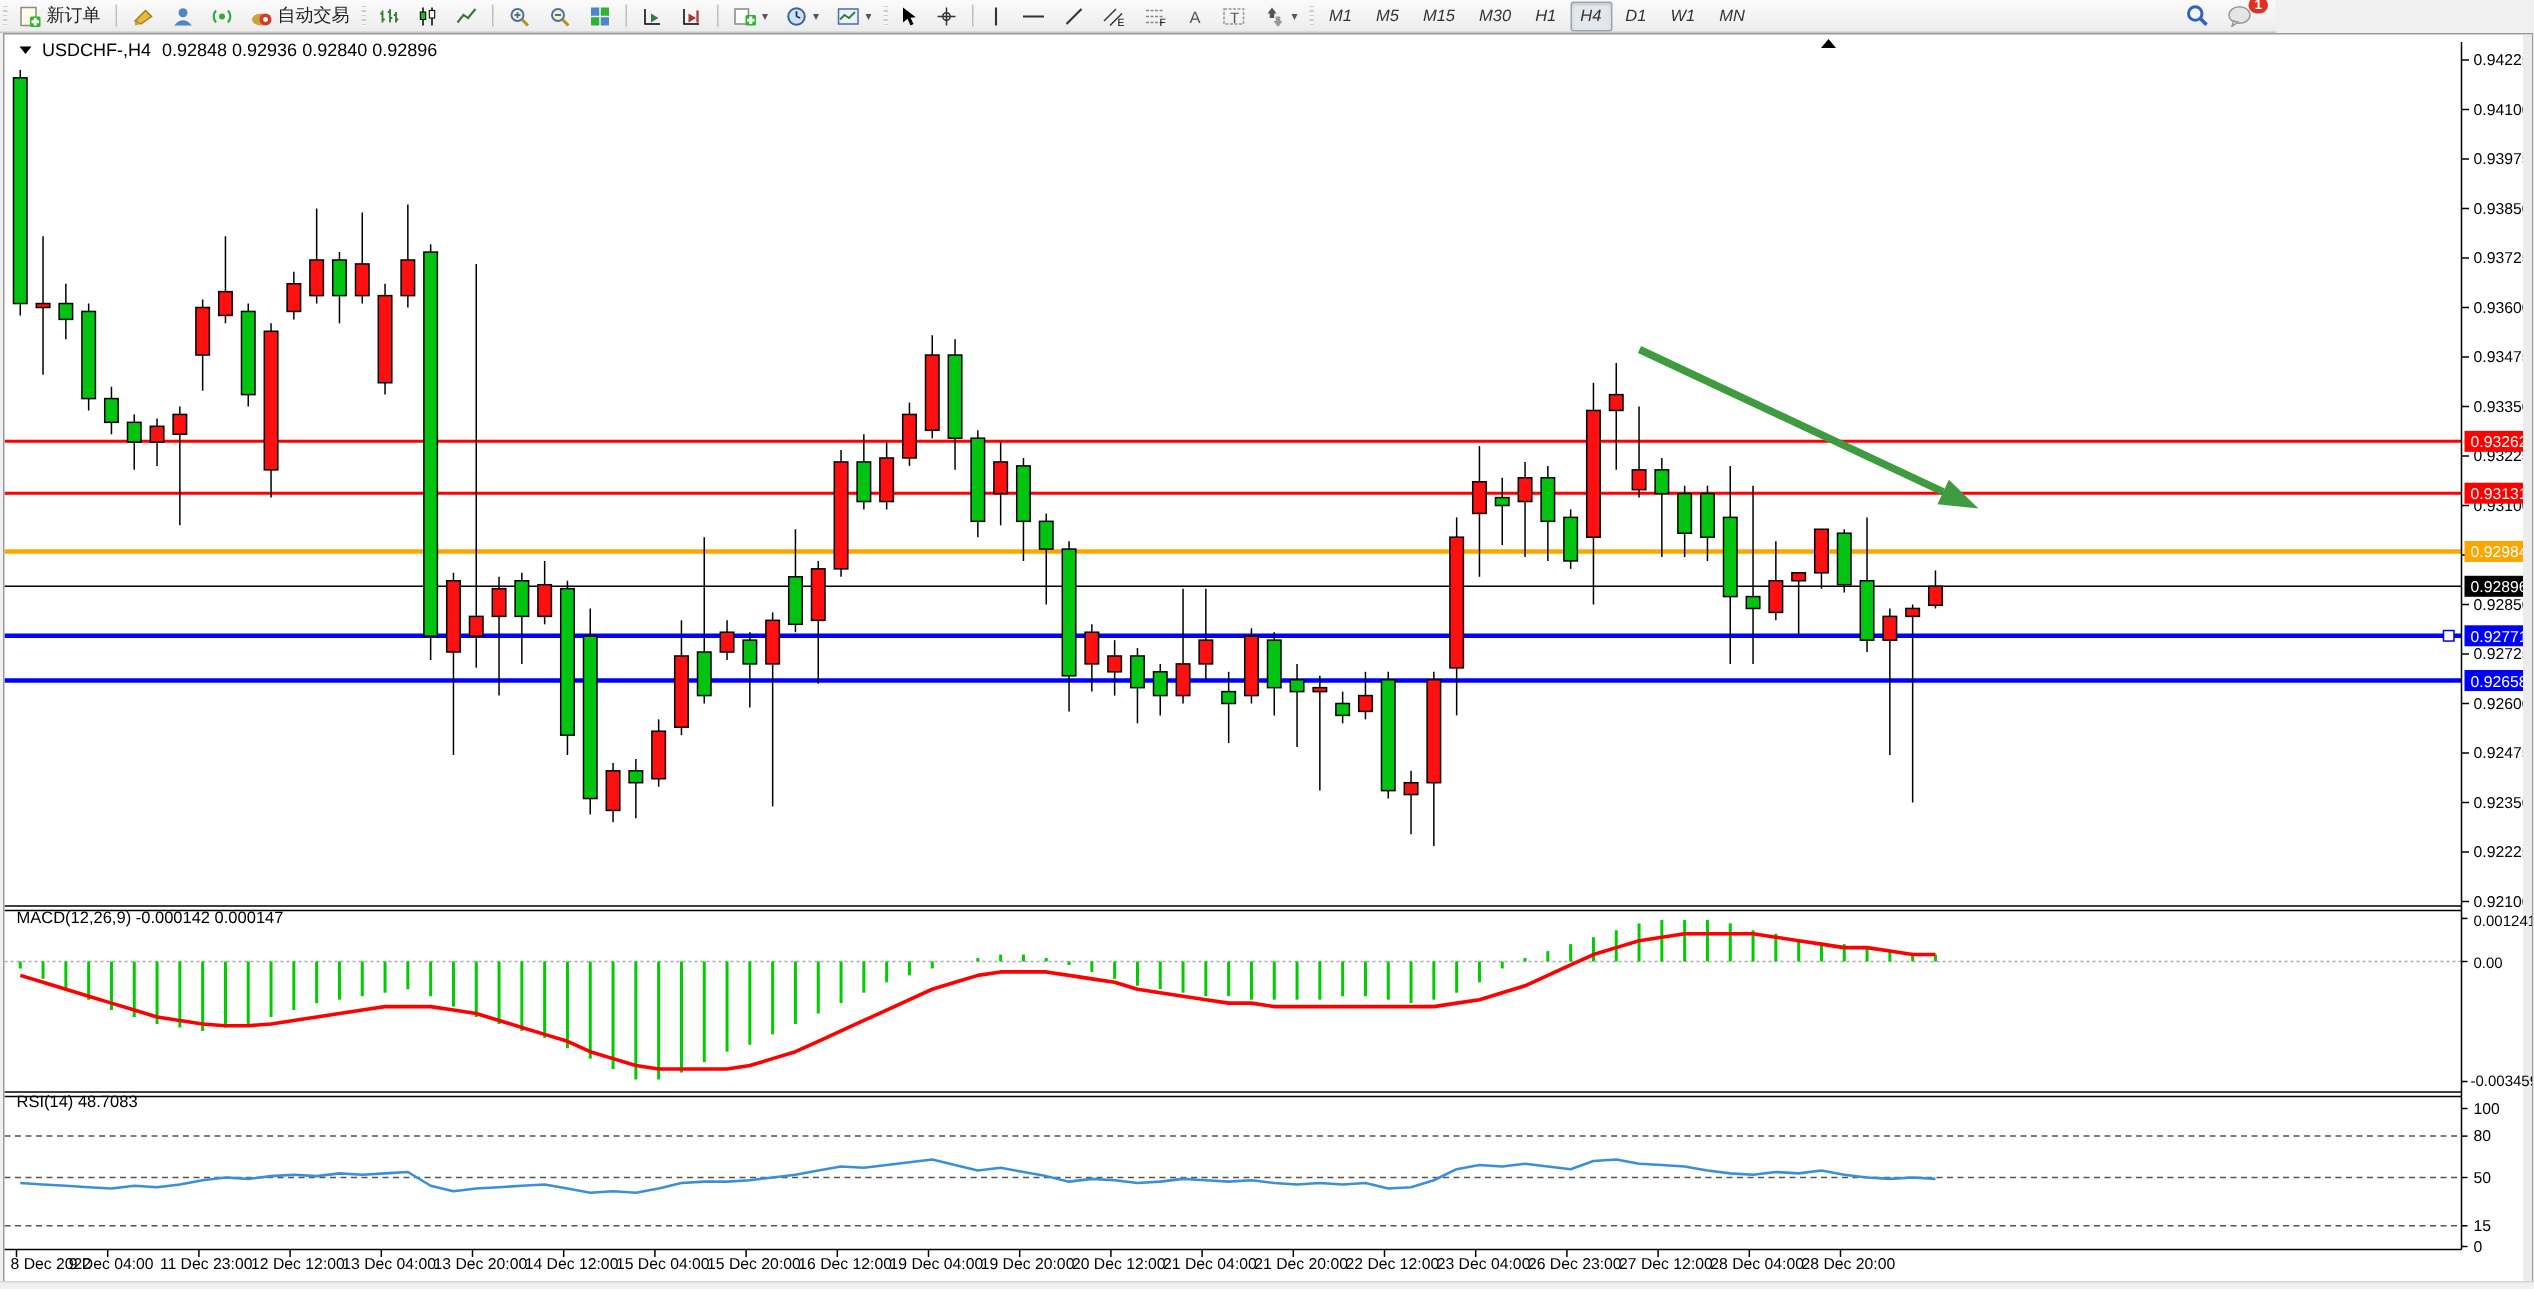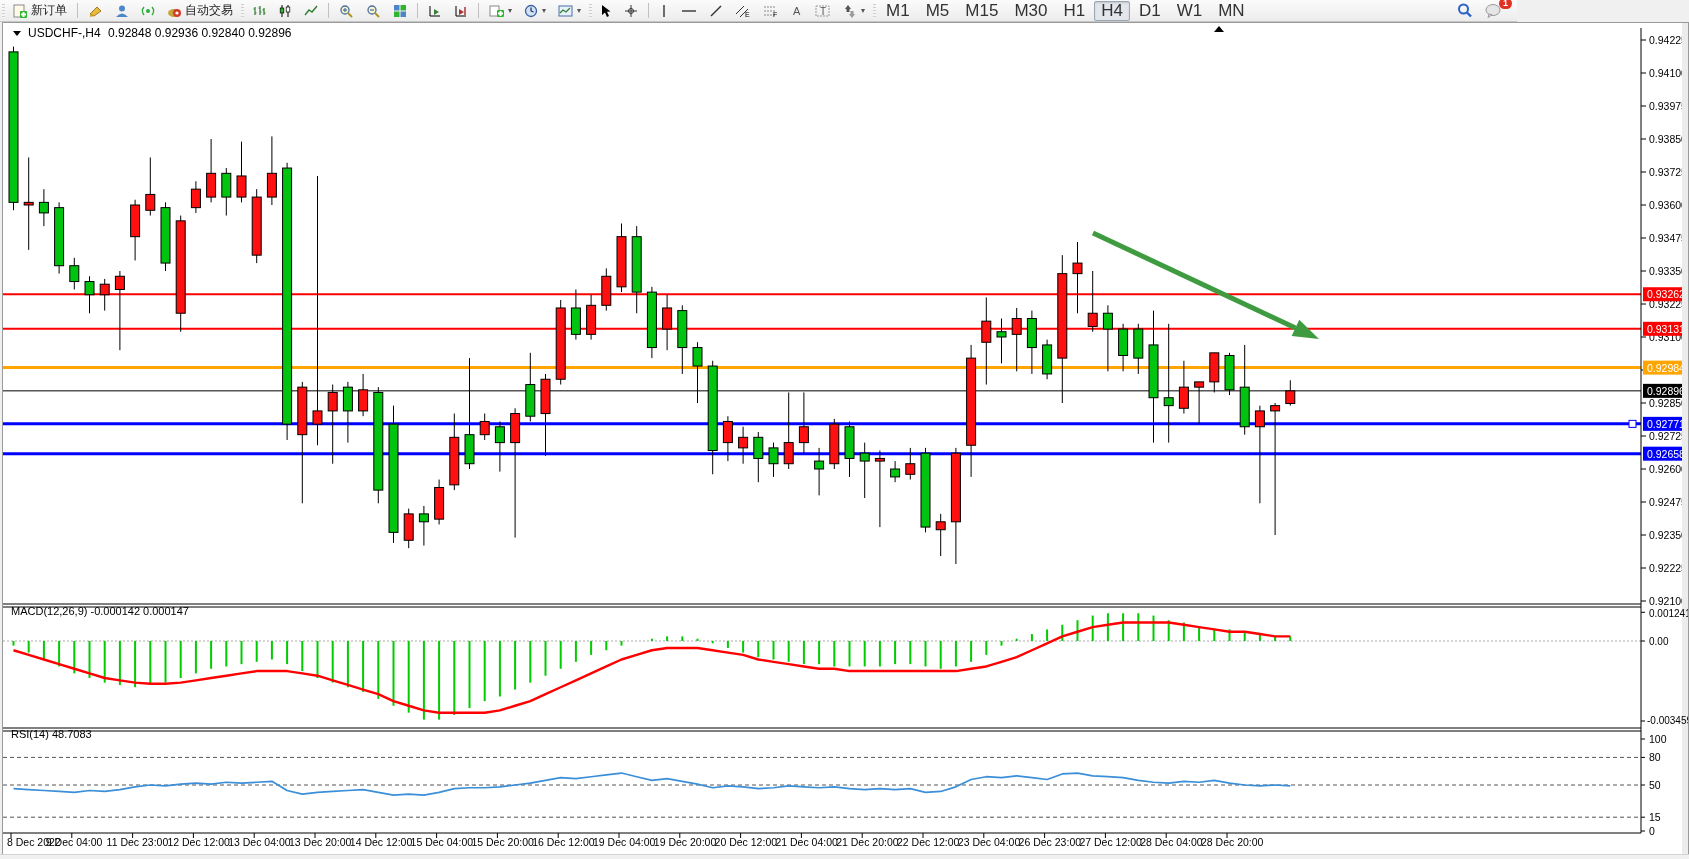--- a/index.html
+++ b/index.html
@@ -3,21 +3,21 @@
 <meta charset="utf-8">
 <style>
   html,body{margin:0;padding:0;background:#f0f0f0;font-family:"Liberation Sans",sans-serif;}
   #app{position:relative;width:1689px;height:859px;background:#f0f0f0;overflow:hidden;}
   
   #toolbar{position:absolute;left:0;top:0;width:1517px;height:21px;background:linear-gradient(#fbfbfb,#ececec);border-bottom:1px solid #c6c6c6;display:flex;align-items:center;font-size:12px;color:#222;}
   .tbtn{display:flex;align-items:center;gap:3px;padding:1px 4px;margin:0 1px;border:1px solid transparent;border-radius:2px;height:16px;cursor:default;}
   .tbtn.active{border:1px solid #9aa7b5;background:#e3e7ec;box-shadow:inset 0 1px 2px rgba(0,0,0,.15);text-align:right;}
   .sep{width:1px;height:15px;background:#c0c0c0;margin:0 4px;}
   .grip{width:3px;height:14px;margin:0 2px;background:repeating-linear-gradient(#cfcfcf 0 1px,#f5f5f5 1px 3px);}
-  .tfbtn{padding:1px 6px;font-size:17px;color:#333;}
+  .tfbtn{padding:1px 6px;font-size:11px;color:#333;font-style:italic;}
   .caret{font-size:8px;color:#555;margin-left:1px;}
   .ticon{display:inline-block;line-height:0;}
   #tb-right{margin-left:auto;display:flex;align-items:center;margin-right:10px;}
   #chat-badge{position:relative;}
   #chat-badge .badge{position:absolute;top:-4px;right:-7px;background:#e03222;color:#fff;border-radius:7px;font-size:9px;padding:0 4px;line-height:11px;font-weight:bold;}
   
   #chartwin{position:absolute;left:2px;top:22px;width:1685px;height:831px;background:#ffffff;border:1px solid #9a9a9a;}
   #chartwin svg{position:absolute;left:0;top:0;}
   
   #statusbar{position:absolute;left:0;top:854px;width:1689px;height:5px;background:#f0f0f0;border-top:1px solid #d4d4d4;}

